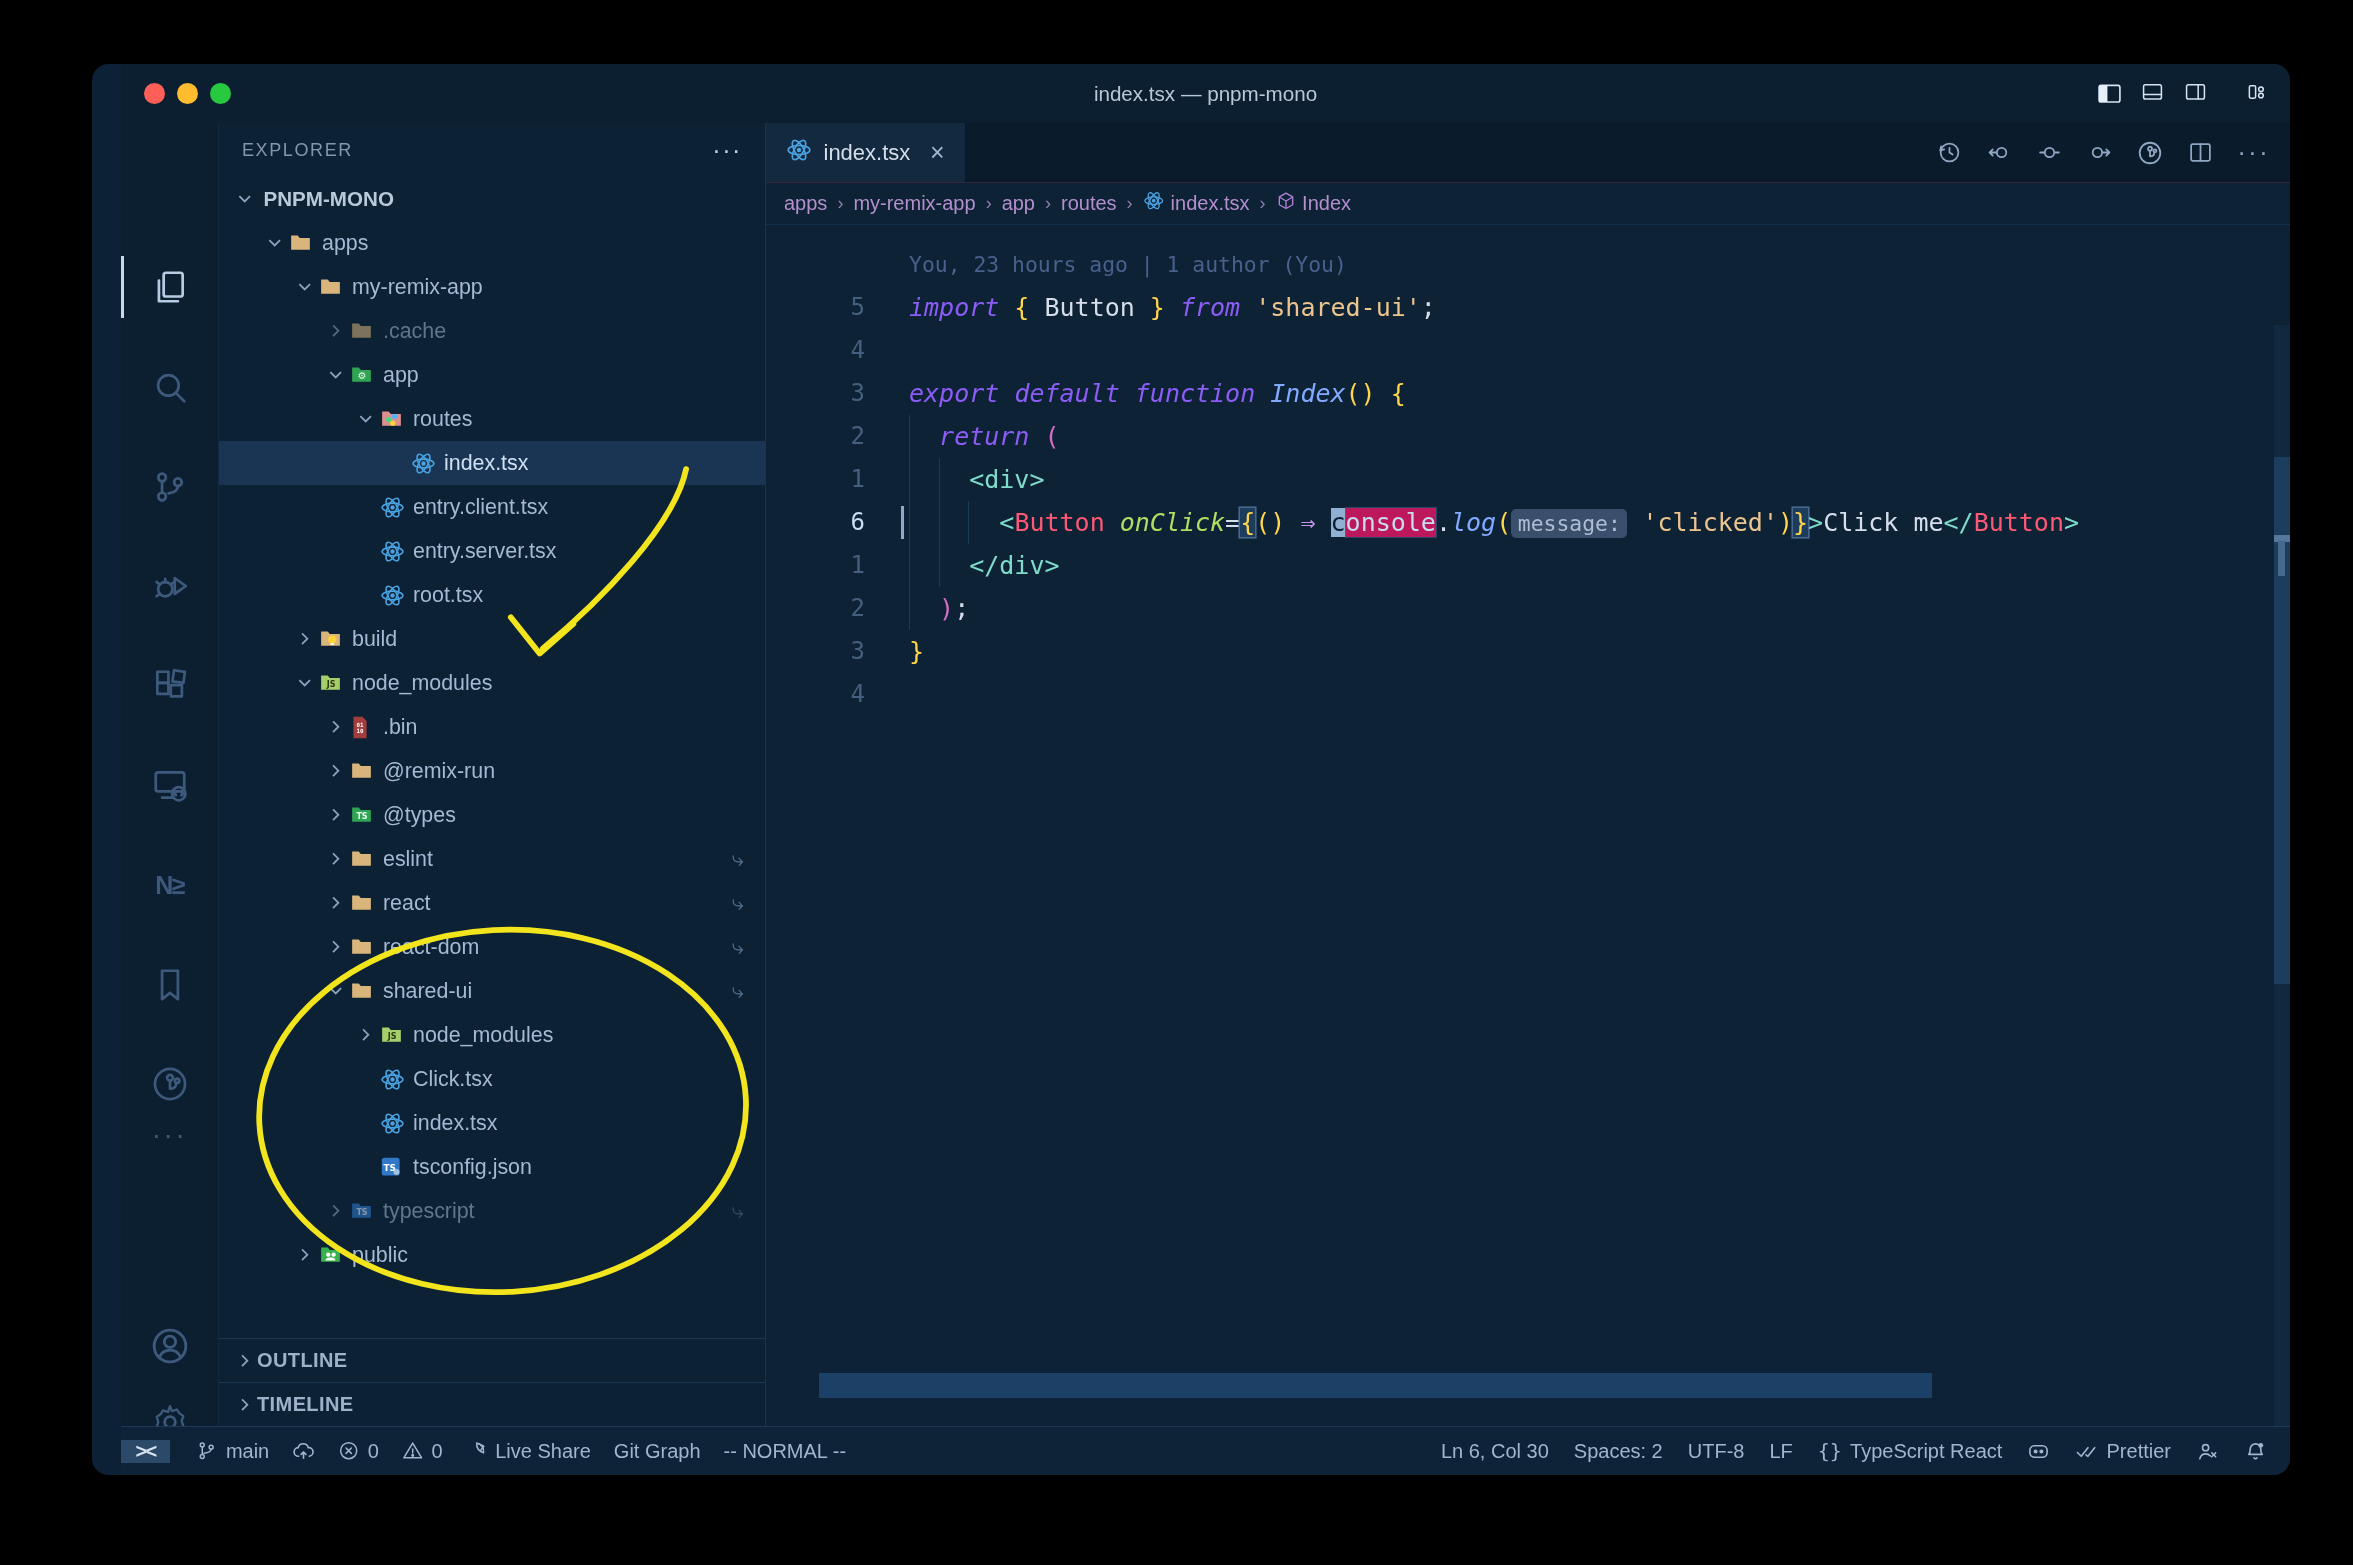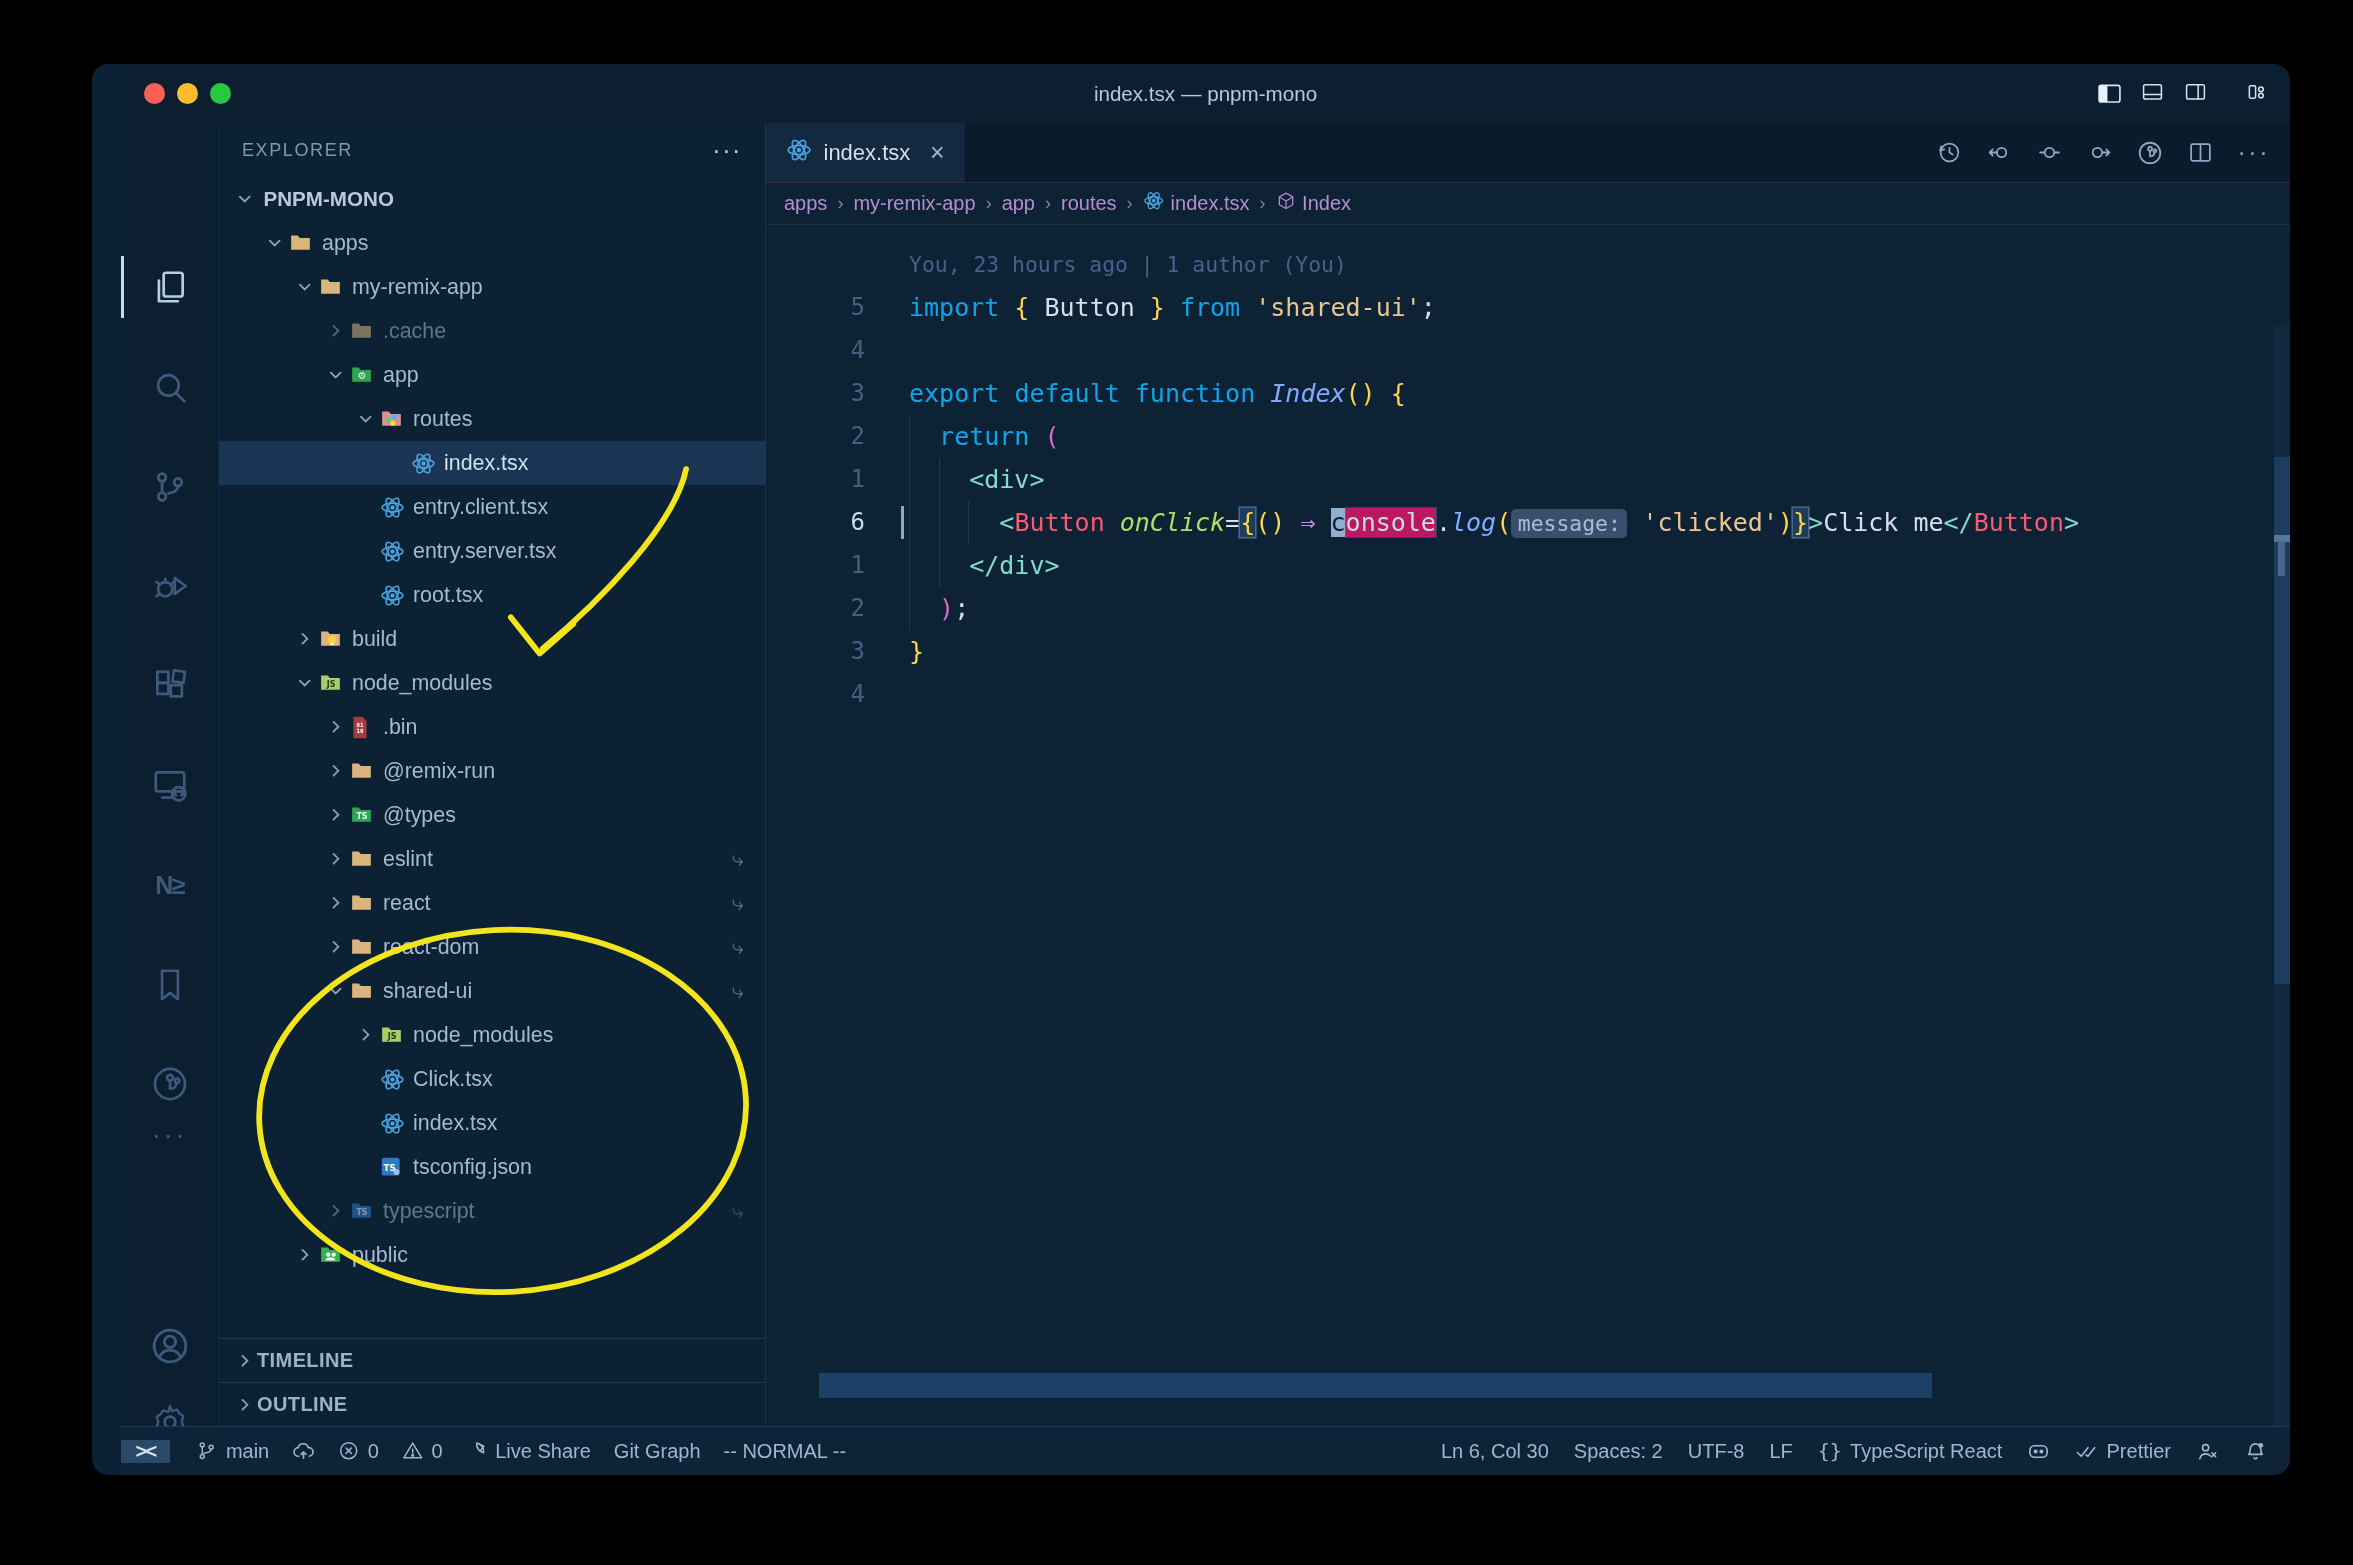--- a/index.html
+++ b/index.html
@@ -57,21 +57,21 @@
   
   #codearea{flex:1 1 auto;position:relative;font-family:"DejaVu Sans Mono",monospace;font-size:25px;}
   #codelines{position:absolute;left:0;top:18px;right:25px;}
   .cline{height:43px;line-height:43px;position:relative;white-space:pre;}
   .gut{position:absolute;left:0;width:99px;text-align:right;color:#45607e;font-size:24px;}
   .gut.cur{color:#c9def4;}
   .ctext{position:absolute;left:143px;top:0;}
   .blame{color:#47618c;font-size:21.4px;font-family:"DejaVu Sans Mono",monospace;}
   .guide{position:absolute;top:0;bottom:0;width:0.8px;background:#1c3a56;}
   .clmark{position:absolute;left:135px;top:5px;bottom:5px;width:2.5px;background:#8fa9c6;}
-  .kw{color:#0ea5e9;}
+  .kw{color:#8b5cf6;font-style:italic}
   .fn{color:#82aaff;font-style:italic}
   .pl{color:#d6deeb}
   .str{color:#ecc48d}
   .b1{color:#ffd54a}
   .b2{color:#d66cc6}
   .tb{color:#7fdbca}
   .tag{color:#ff5874}
   .attr{color:#aede62;font-style:italic}
   .arr{color:#c792ea}
   .var{color:#c9dcf0}
@@ -573,29 +573,29 @@
               <span class="tlabel">public</span>
             </div>
           </div>
         <div id="sb-sections">
             <div class="sb-section">
               <span class="chev">
                 <svg width="21.4" height="21.4" viewBox="0 0 24 24" fill="none" stroke="currentColor" stroke-width="2">
                   <path d="M9 6l6 6-6 6" transform=""></path>
                 </svg>
               </span>
+              <span>OUTLINE</span>
+            </div>
+            <div class="sb-section">
+              <span class="chev">
+                <svg width="21.4" height="21.4" viewBox="0 0 24 24" fill="none" stroke="currentColor" stroke-width="2">
+                  <path d="M9 6l6 6-6 6" transform=""></path>
+                </svg>
+              </span>
               <span>TIMELINE</span>
-            </div>
-            <div class="sb-section">
-              <span class="chev">
-                <svg width="21.4" height="21.4" viewBox="0 0 24 24" fill="none" stroke="currentColor" stroke-width="2">
-                  <path d="M9 6l6 6-6 6" transform=""></path>
-                </svg>
-              </span>
-              <span>OUTLINE</span>
             </div>
           </div>
       </div>
 
       <div id="editorcol">
         <div id="tabbar">
           <div id="tabs-holder" style="display:flex;">
               <div class="tab">
                 <span><svg width="26" height="26" viewBox="0 0 24 24">
                     <g stroke="#4aa2e0" fill="none" stroke-width="1.5">

